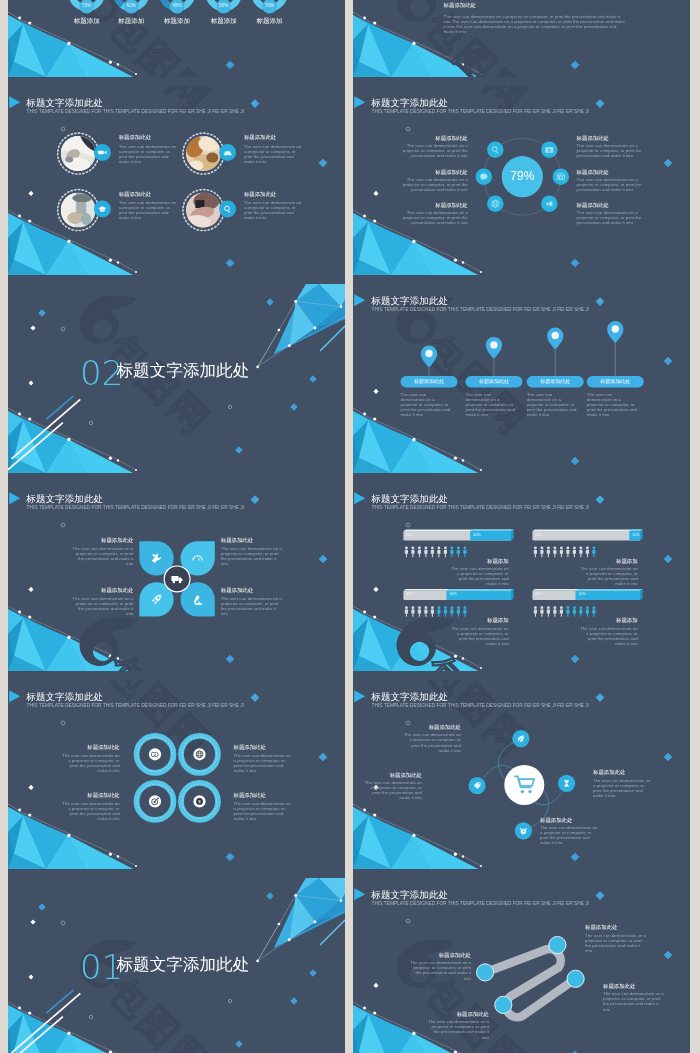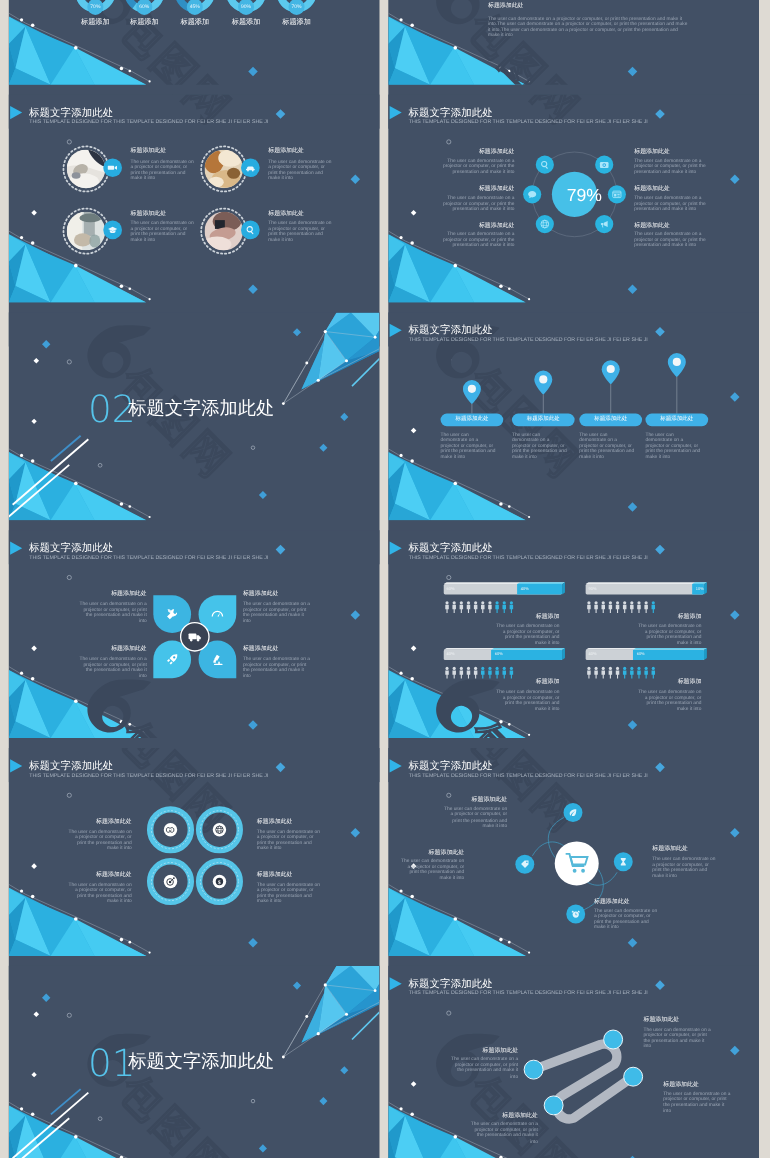--- a/index.html
+++ b/index.html
@@ -7,21 +7,21 @@
 #sheet{position:relative;width:700px;height:1053px;background:#dedad3;overflow:hidden;}
 .slide{position:absolute;width:337px;height:229px;background:#425065;overflow:hidden;}
 .bgsvg{position:absolute;left:0;top:0;width:337px;height:189px;display:block;}
 .fg{position:absolute;left:0;top:0;width:337px;height:189px;display:block;overflow:visible;}
 .hdr-title{position:absolute;left:18.3px;top:11.6px;font-size:9.5px;color:#fff;letter-spacing:0.1px;line-height:1;white-space:nowrap;}
 .hdr-sub{position:absolute;left:18.6px;top:23.6px;font-size:4.8px;color:#aab4c1;line-height:1;white-space:nowrap;}
 .itm-t{position:absolute;font-size:5.4px;color:#fff;line-height:1;white-space:nowrap;}
 .itm-b{position:absolute;font-size:4.4px;color:#9ba6b5;line-height:5.1px;}
 .sec-num{position:absolute;left:71.9px;top:71.8px;font-size:34px;font-family:"DejaVu Sans",sans-serif;color:#56c3ea;line-height:1;font-weight:300;}
 .sec-title{position:absolute;left:108.5px;top:79px;font-size:16.6px;color:#fff;line-height:1;white-space:nowrap;}
-.donut-val{position:absolute;font-size:16px;color:#fff;text-align:right;line-height:1.25;}
+.donut-val{position:absolute;font-size:12px;color:#fff;text-align:center;line-height:1.25;}
 .pill-t{position:absolute;font-size:5px;color:#fff;text-align:center;line-height:1;}
 .bar-lab{position:absolute;font-size:3.6px;color:#eef1f3;line-height:1;}
 .ring-val{position:absolute;font-size:4.6px;color:#eaf6fc;text-align:center;line-height:1;}
 .wmsvg{position:absolute;left:0;top:0;width:337px;height:189px;display:block;pointer-events:none;overflow:hidden;}
 .ring-lab{position:absolute;font-size:6.5px;color:#fff;text-align:center;line-height:1;}
 </style>
 </head>
 <body>
 
 <div id="sheet">

